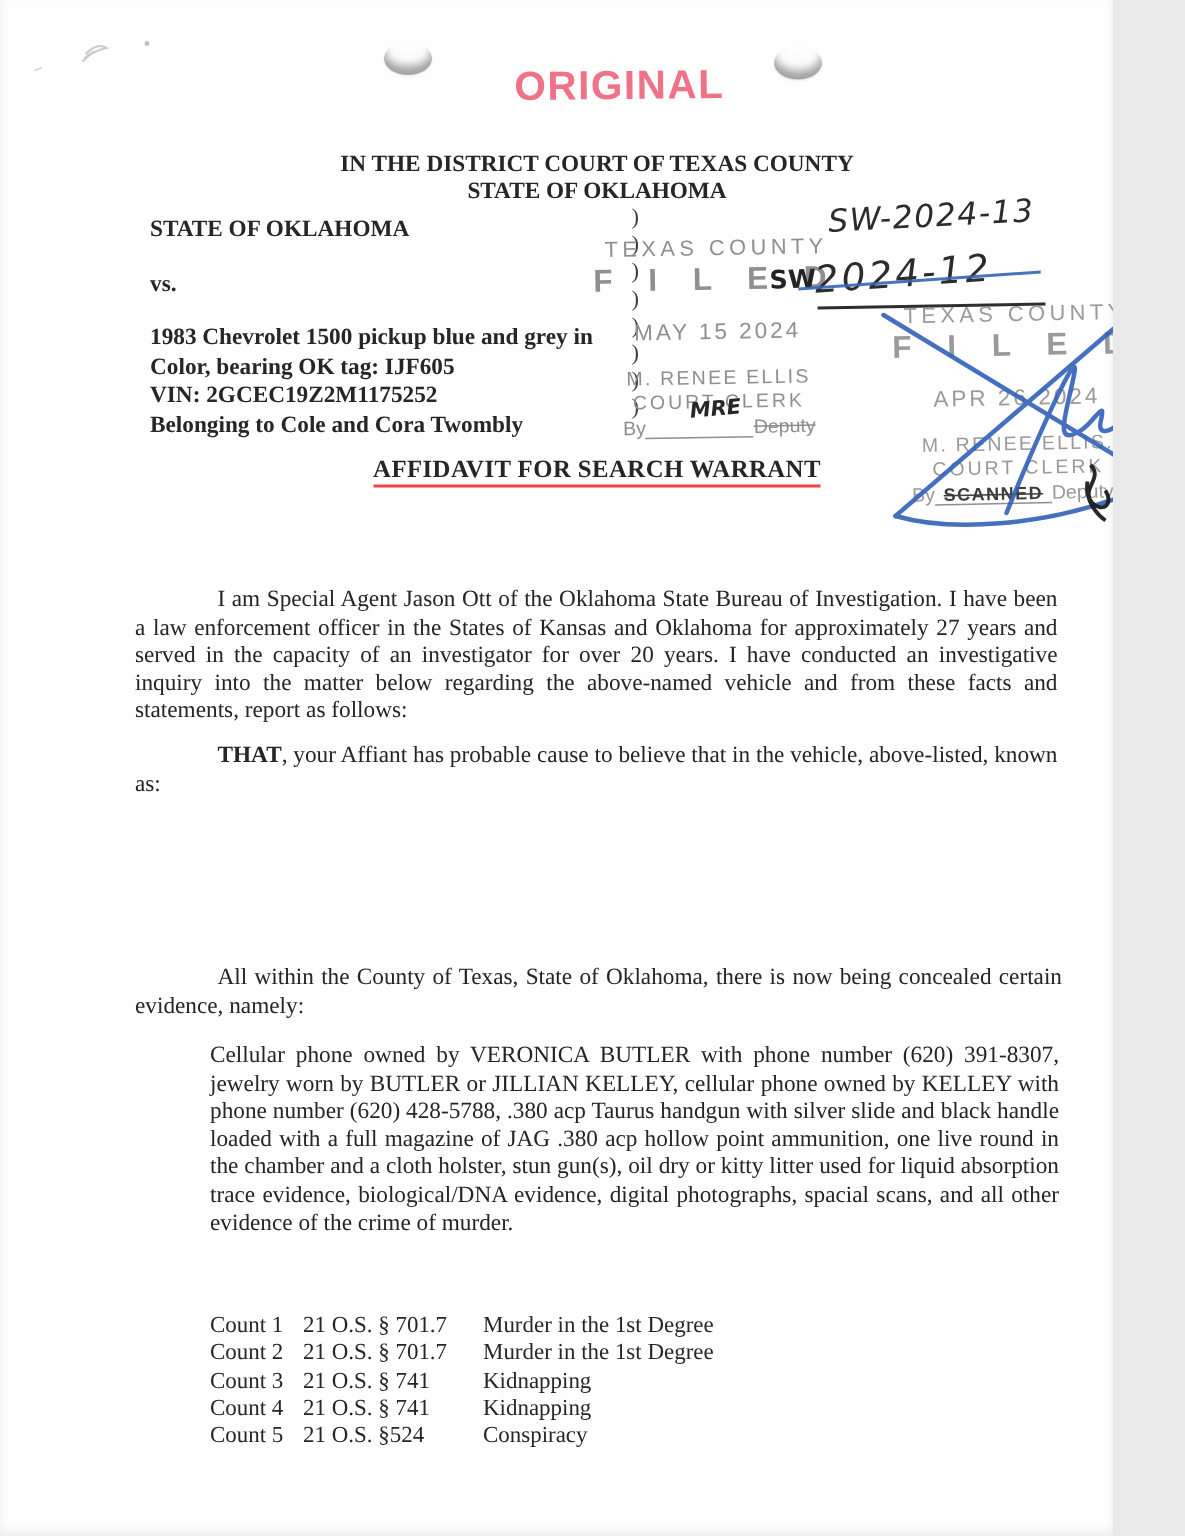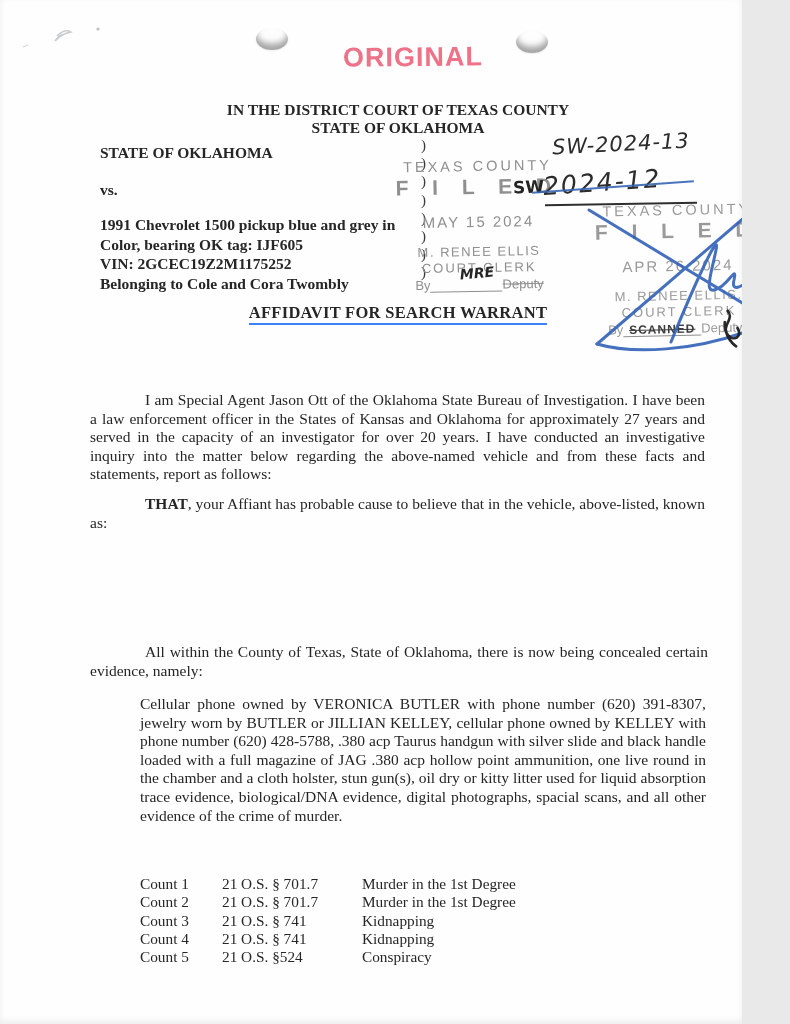--- a/index.html
+++ b/index.html
@@ -38,32 +38,32 @@
   
   .hand{font-family:"DejaVu Sans",sans-serif;font-style:italic;color:#2c2c2c;}
   .case-new{left:552px;top:132px;font-size:21px;transform:rotate(-3deg);letter-spacing:1px;}
   .case-old-prefix{left:513px;top:177px;font-size:17px;font-weight:bold;font-style:normal;color:#242424;transform:rotate(-2deg);}
   .case-old{left:543px;top:168px;font-size:25px;transform:rotate(-4deg);letter-spacing:2px;}
   .blue-strike{left:532px;top:186px;width:162px;border-top:2.5px solid #3565b5;transform:rotate(-4deg);opacity:.9;}
   .black-underline{left:545px;top:203px;width:152px;border-top:2px solid #2e2e2e;transform:rotate(-1deg);}
   .mre{position:absolute;left:30px;top:-12px;font-family:"DejaVu Sans",sans-serif;font-style:italic;font-weight:bold;color:#262626;font-size:14px;transform:rotate(-4deg);}
   
   .doc-title{left:88px;top:303px;width:620px;text-align:center;}
-  .doc-title span{font-weight:bold;font-size:16.5px;letter-spacing:.3px;border-bottom:2px solid #3b82f6;padding-bottom:1px;}
+  .doc-title span{font-weight:bold;font-size:16.5px;letter-spacing:.3px;border-bottom:2px solid #ef4444;padding-bottom:1px;}
   .para{font-size:15.5px;line-height:18.6px;text-align:justify;color:#252525;}
   .indent{text-indent:55px;}
   .p-oath{left:90px;top:338px;width:615px;}
   .p-affiant{left:90px;top:391px;width:615px;}
   .p-that{left:90px;top:495px;width:615px;}
   .blk-vehicle{left:140px;top:551px;width:563px;}
   .p-concealed{left:90px;top:643px;width:618px;}
   .blk-evidence{left:140px;top:695px;width:566px;}
   .p-seizure{left:113px;top:841px;width:600px;text-align:left;}
   .counts{left:140px;top:875px;font-size:15.3px;line-height:18.3px;}
-  .count-row{display:flex;gap:20px;}
+  .count-row{display:flex;}
   .count-label{width:62px;}
   .count-statute{width:120px;}
   svg{display:block;}
 </style>
 </head>
 <body>
 
 <div class="page">
 
   <svg class="abs" style="left:15px;top:20px;" width="110" height="32" viewBox="0 0 110 32">
@@ -79,21 +79,21 @@
 
   <div class="abs court-header">
     <div>IN THE DISTRICT COURT OF TEXAS COUNTY</div>
     <div>STATE OF OKLAHOMA</div>
   </div>
 
   <div class="abs caption-left">
     <div>STATE OF OKLAHOMA</div>
     <div class="versus">vs.</div>
     <div class="defendant">
-      <div>1991 Chevrolet 1500 pickup blue and grey in</div>
+      <div>1983 Chevrolet 1500 pickup blue and grey in</div>
       <div>Color, bearing OK tag: IJF605</div>
       <div>VIN: 2GCEC19Z2M1175252</div>
       <div>Belonging to Cole and Cora Twombly</div>
     </div>
   </div>
 
   <div class="abs paren-col">
     <div>)</div>
     <div>)</div>
     <div>)</div>

